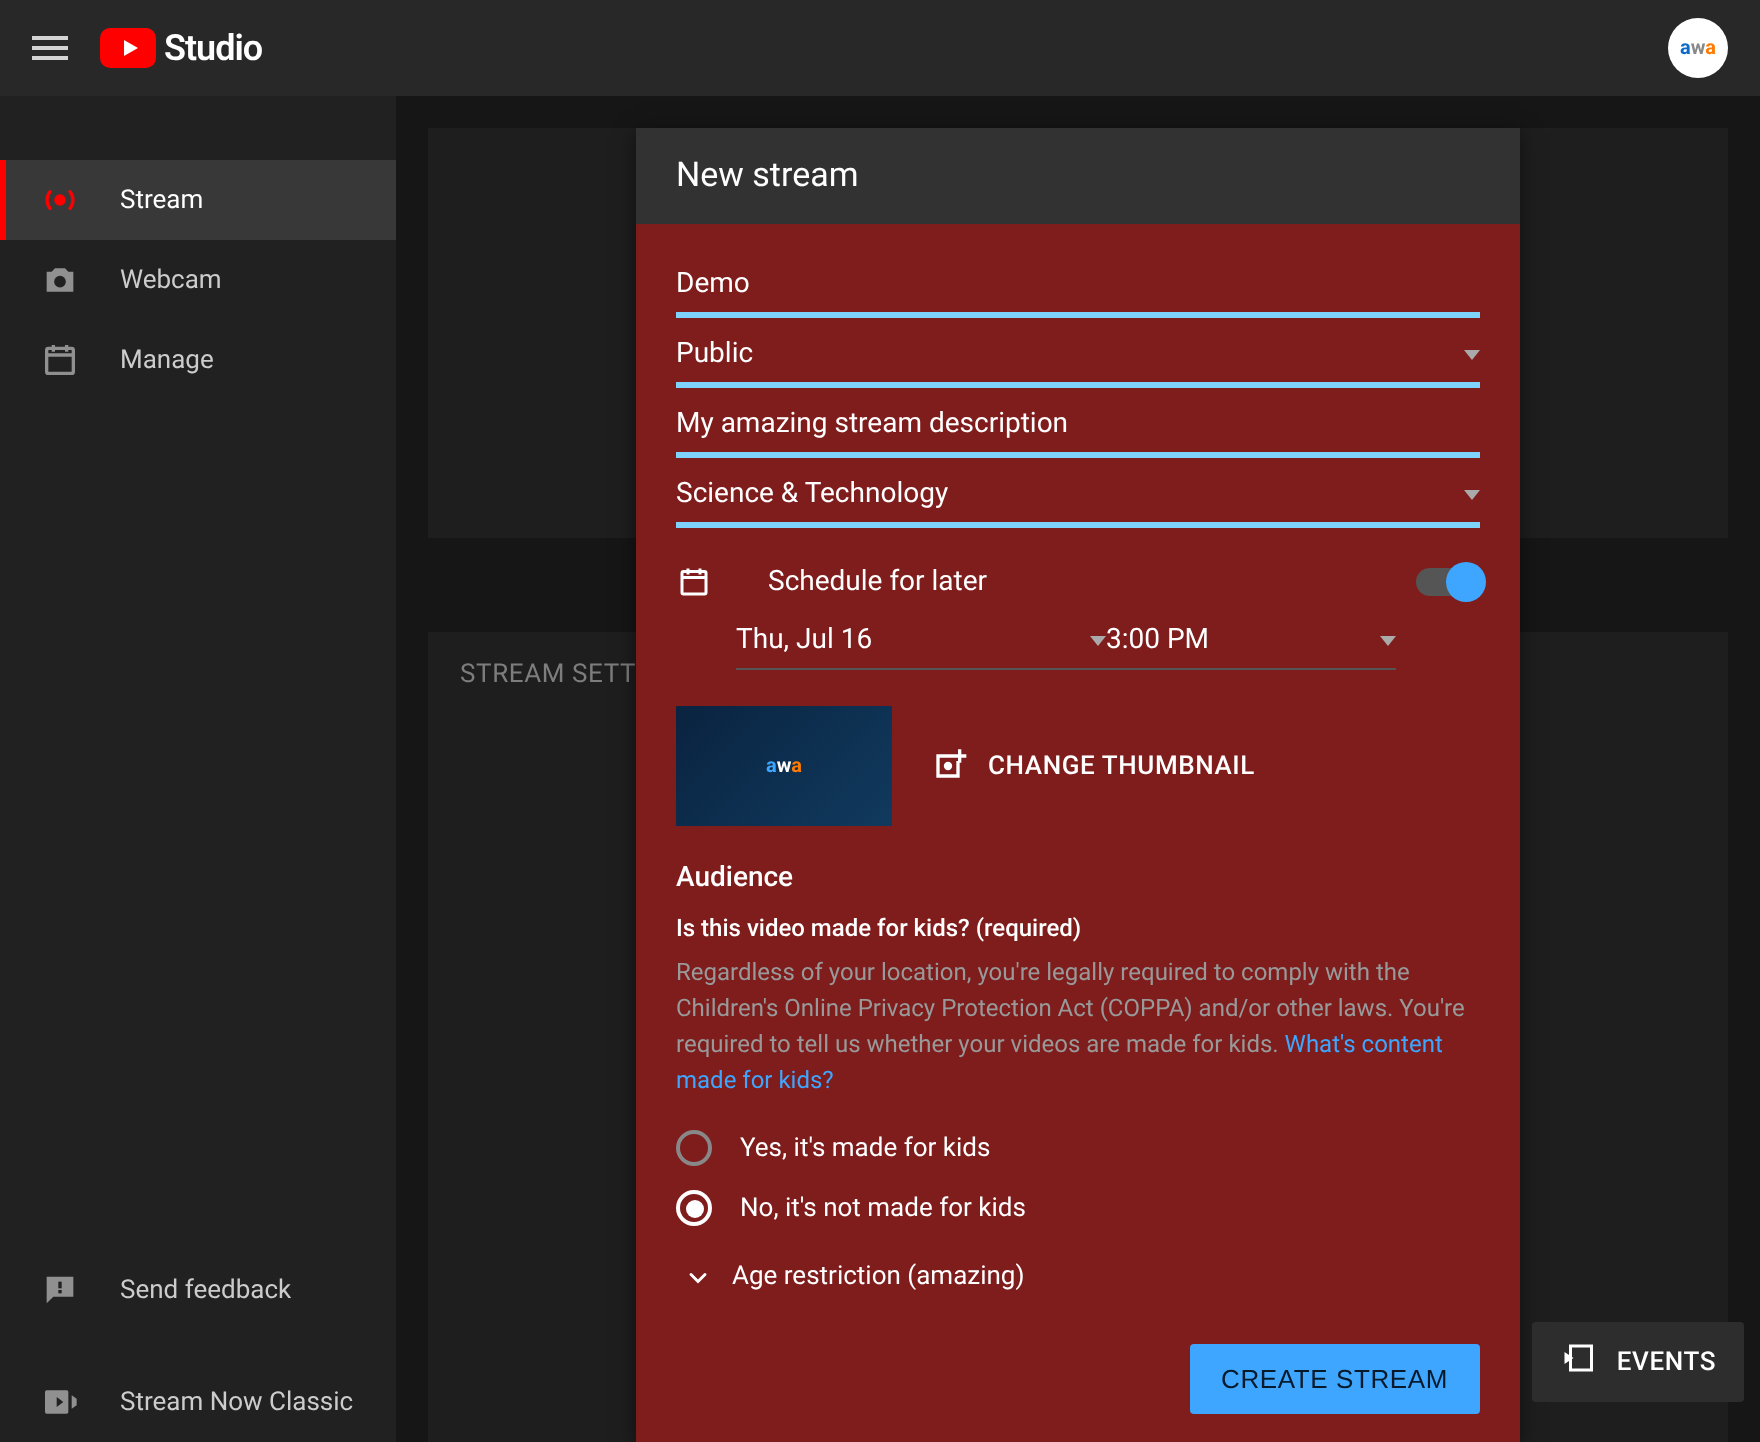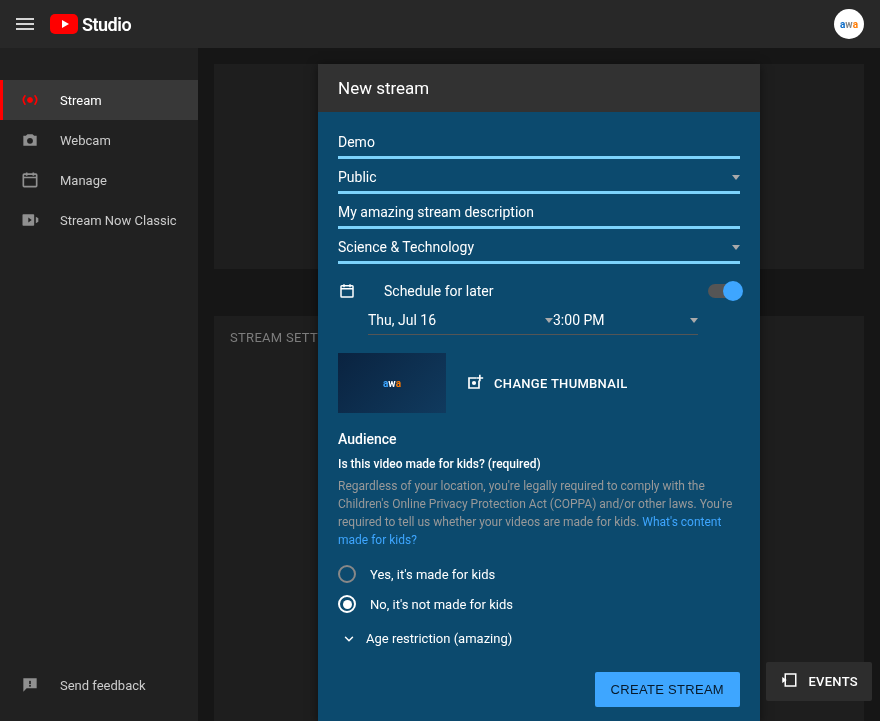--- a/index.html
+++ b/index.html
@@ -49,21 +49,21 @@
 .content-area {
   position:absolute; left:198px; top:48px; right:0; bottom:0;
   background:#161616; padding:16px;
 }
 .bg-block1 { position:absolute; left:16px; top:16px; right:16px; height:205px; background:#1e1e1e; }
 .bg-block2 { position:absolute; left:16px; top:268px; right:16px; bottom:0; background:#1e1e1e; }
 .bg-label { position:absolute; left:32px; top:282px; font-size:13px; color:#7d7d7d; letter-spacing:0.3px; }
 
 .dialog {
   position:absolute; left:318px; top:64px; width:442px; height:657px;
-  background:#0c4a6e; box-shadow:0 2px 10px rgba(0,0,0,.5);
+  background:#7f1d1d; box-shadow:0 2px 10px rgba(0,0,0,.5);
   display:flex; flex-direction:column;
 }
 .dialog-header { height:48px; background:#323232; display:flex; align-items:center; padding:0 20px; font-size:17px; color:#fff; }
 .dialog-body { flex:1; padding:12px 20px 0 20px; overflow:hidden; }
 .field { border-bottom:3px solid #7dd3fc; padding:10px 0 6px 0; font-size:14px; color:#fff; display:flex; align-items:center; justify-content:space-between; }
 .field-text { color:#fff; font-size:14px; }
 .dropdown-arrow { border-left:4px solid transparent; border-right:4px solid transparent; border-top:5px solid #aaa; }
 .schedule-row { display:flex; align-items:center; gap:28px; margin:18px 0 6px 0; font-size:14px; color:#fff; }
 .cal-icon { width:18px; height:18px; }
 .toggle { margin-left:auto; width:32px; height:14px; background:#555; border-radius:7px; position:relative; cursor:pointer; }
@@ -137,39 +137,39 @@
   </div>
   <div class="sidebar-item">
     <span class="s-icon">
       <svg width="20" height="20" viewBox="0 0 24 24" fill="none" stroke="#909090" stroke-width="2">
           <rect x="4" y="5" width="16" height="15" rx="1"></rect>
           <path d="M4 9h16M8 3v4M16 3v4"></path>
         </svg>
     </span>
     <span>Manage</span>
   </div>
+  <div class="sidebar-item sidebar-bottom">
+    <span class="s-icon">
+      <svg width="20" height="20" viewBox="0 0 24 24" fill="#909090">
+          <path d="M4 4h16v12H8l-4 4z"></path>
+          <rect x="11" y="7" width="2" height="4" fill="#212121"></rect>
+          <rect x="11" y="12" width="2" height="2" fill="#212121"></rect>
+        </svg>
+    </span>
+    <span>Send feedback</span>
+  </div>
   <div class="sidebar-item">
     <span class="s-icon">
       <svg width="20" height="20" viewBox="0 0 24 24" fill="#909090">
           <rect x="3" y="5" width="14" height="14" rx="1"></rect>
           <path d="M10 9l4 3-4 3z" fill="#212121"></path>
           <path d="M19 8l3 2v4l-3 2z"></path>
         </svg>
     </span>
     <span>Stream Now Classic</span>
-  </div>
-  <div class="sidebar-item sidebar-bottom">
-    <span class="s-icon">
-      <svg width="20" height="20" viewBox="0 0 24 24" fill="#909090">
-          <path d="M4 4h16v12H8l-4 4z"></path>
-          <rect x="11" y="7" width="2" height="4" fill="#212121"></rect>
-          <rect x="11" y="12" width="2" height="2" fill="#212121"></rect>
-        </svg>
-    </span>
-    <span>Send feedback</span>
   </div>
 </div>
 
 <div class="content-area">
   <div class="bg-block1"></div>
   <div class="bg-block2"></div>
   <div class="bg-label">STREAM SETTINGS</div>
 </div>
 
 <div class="dialog">

